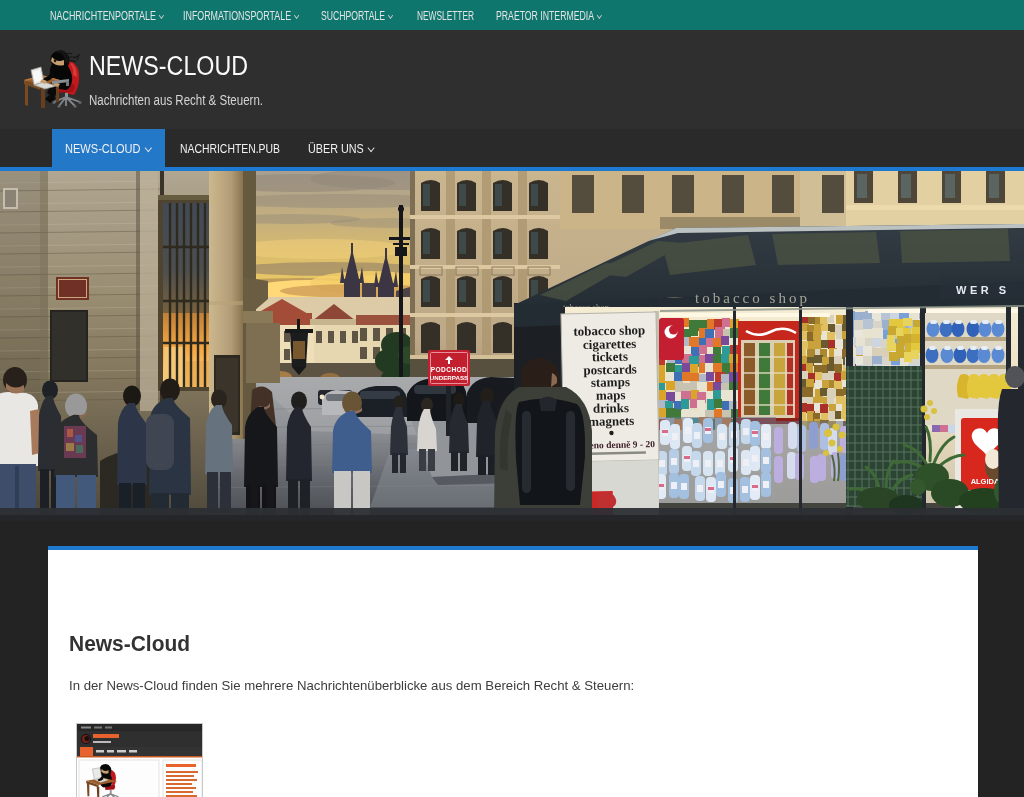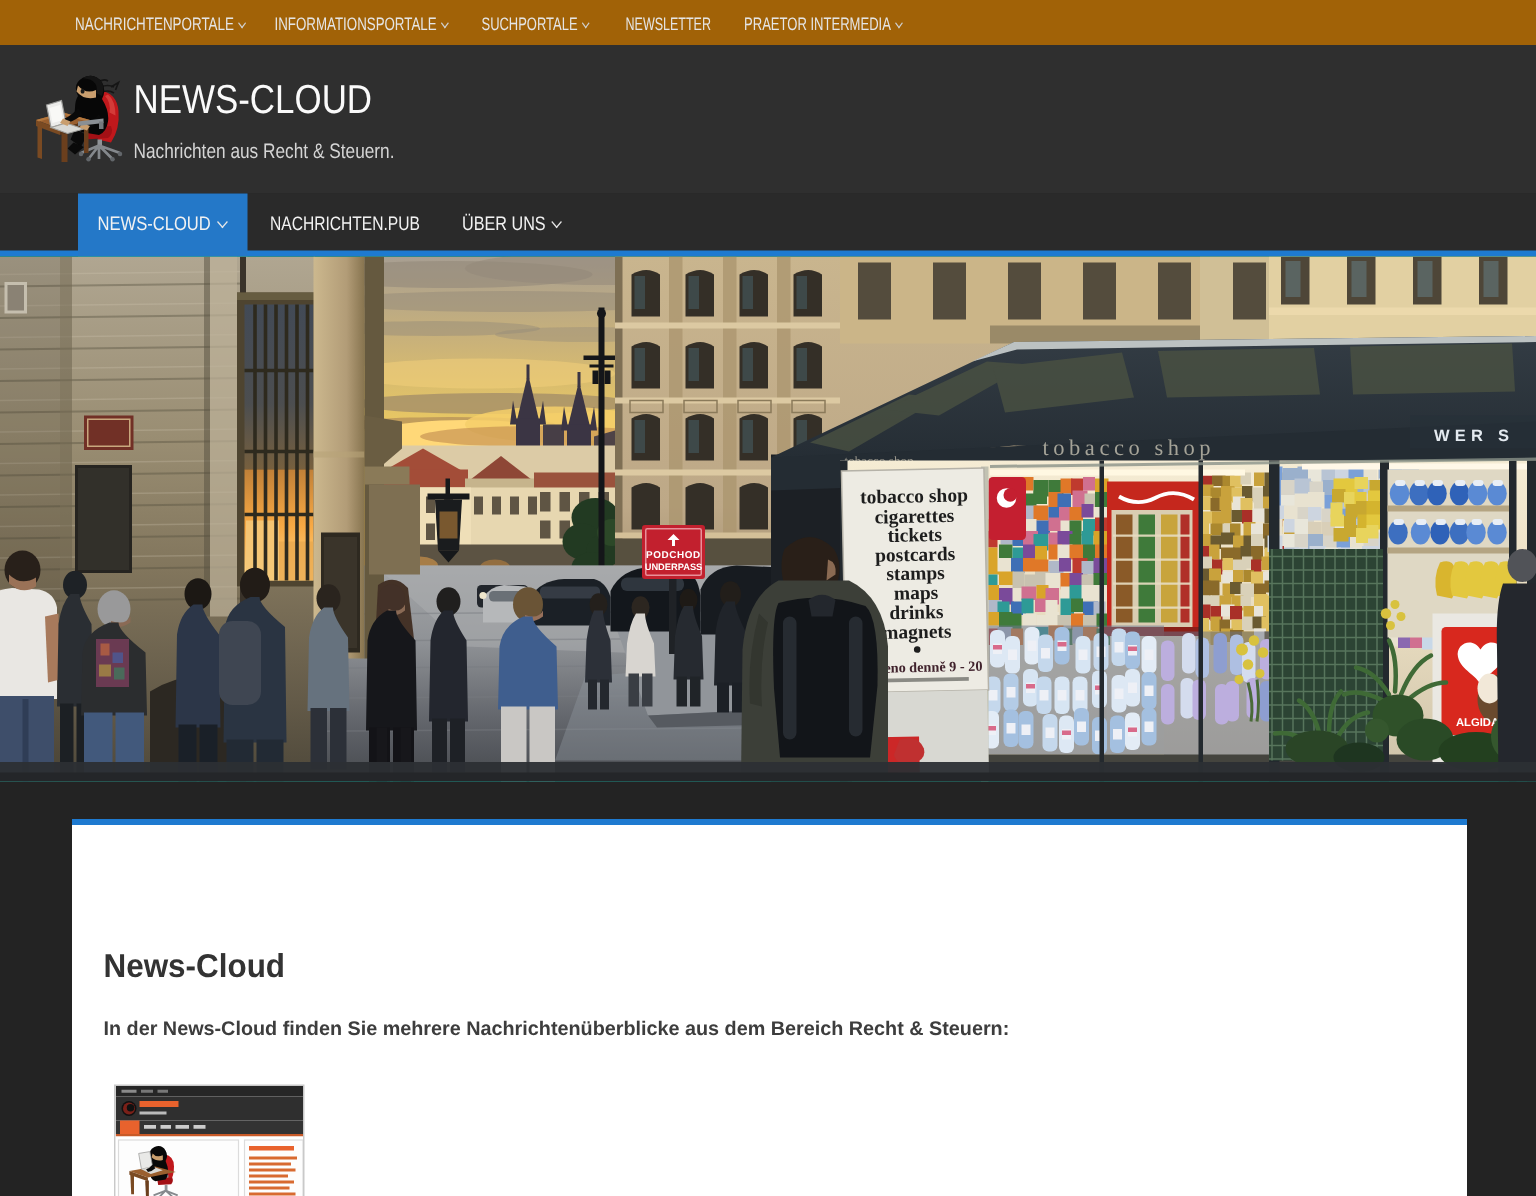--- a/index.html
+++ b/index.html
@@ -1,30 +1,30 @@
 <!DOCTYPE html>
 <html><head>
 <meta charset="utf-8">
 <style>
 * { margin:0; padding:0; box-sizing:border-box; }
 html,body { width:1024px; background:#232323; font-family:"Liberation Sans",sans-serif; }
-.topbar { height:30px; background:#a16207; position:relative; }
+.topbar { height:30px; background:#0f766e; position:relative; }
 .topbar span { position:absolute; top:9px; color:#e5e5e5; font-size:12px; white-space:pre; transform-origin:left top; display:inline-block; }
 .header { height:99px; background:#2f2f2f; position:relative; }
 .sitetitle { position:absolute; left:89px; top:21px; color:#fafafa; font-size:27px; letter-spacing:0; transform:scaleX(.862); transform-origin:left top; white-space:nowrap; }
 .sitedesc { position:absolute; left:89px; top:62px; color:#d5d5d5; font-size:14px; transform:scaleX(.822); transform-origin:left top; white-space:nowrap;}
 .nav { height:42px; background:#2a2a2a; border-bottom:4px solid #1e7ad0; position:relative; }
 .nav .active-bg { position:absolute; left:52px; top:0; width:113px; height:42px; background:#2478c8; }
 .nav span { position:absolute; top:12px; color:#f2f2f2; font-size:13px; white-space:pre; transform-origin:left top; display:inline-block; }
 .chev { display:inline-block; width:5px; height:5px; border-right:1.6px solid #cfcfcf; border-bottom:1.6px solid #cfcfcf; transform:rotate(45deg); margin-left:5px; vertical-align:2.5px; }
 .chev2 { display:inline-block; width:6px; height:6px; border-right:1.8px solid #e8e8e8; border-bottom:1.8px solid #e8e8e8; transform:rotate(45deg); margin-left:6px; vertical-align:2.5px; }
-.hero { height:350px; position:relative; overflow:hidden; background:#14b8a6; }
+.hero { height:350px; position:relative; overflow:hidden; background:#ef4444; }
 .card { width:930px; margin:25px 0 0 48px; background:#ffffff; border-top:4px solid #1e7ad0; padding:83px 20px 40px 21px; }
 .card h1 { color:#333; font-size:22px; line-height:22px; font-weight:bold; transform:scaleX(.952); transform-origin:left top; }
-.card .intro { margin-top:23px; color:#3d3d3d; font-size:13.2px; line-height:15px;font-weight:bold; }
+.card .intro { margin-top:23px; color:#3d3d3d; font-size:13.2px; line-height:15px; }
 .entry { margin-top:30px; display:flex; align-items:flex-start; }
 .thumb { width:127px; height:96px; border:1px solid #c9c9c9; background:#fff; flex:0 0 auto; margin-left:7px; position:relative; overflow:hidden; }
 .etext { margin-left:12px; padding-top:3px; }
 .etext .lnk { color:#1569b5; font-size:14px; font-weight:bold; line-height:16px; transform:scaleX(.885); transform-origin:left top; white-space:nowrap; }
 .etext .url { color:#6a6a6a; font-size:11px; font-weight:bold; line-height:13px; margin-top:6px; transform:scaleX(.88); transform-origin:left top; white-space:nowrap; }
 .etext .desc { color:#3d3d3d; font-size:13.4px; margin-top:11px; line-height:20px; }
 </style>
 </head>
 <body>
 <div class="topbar">

